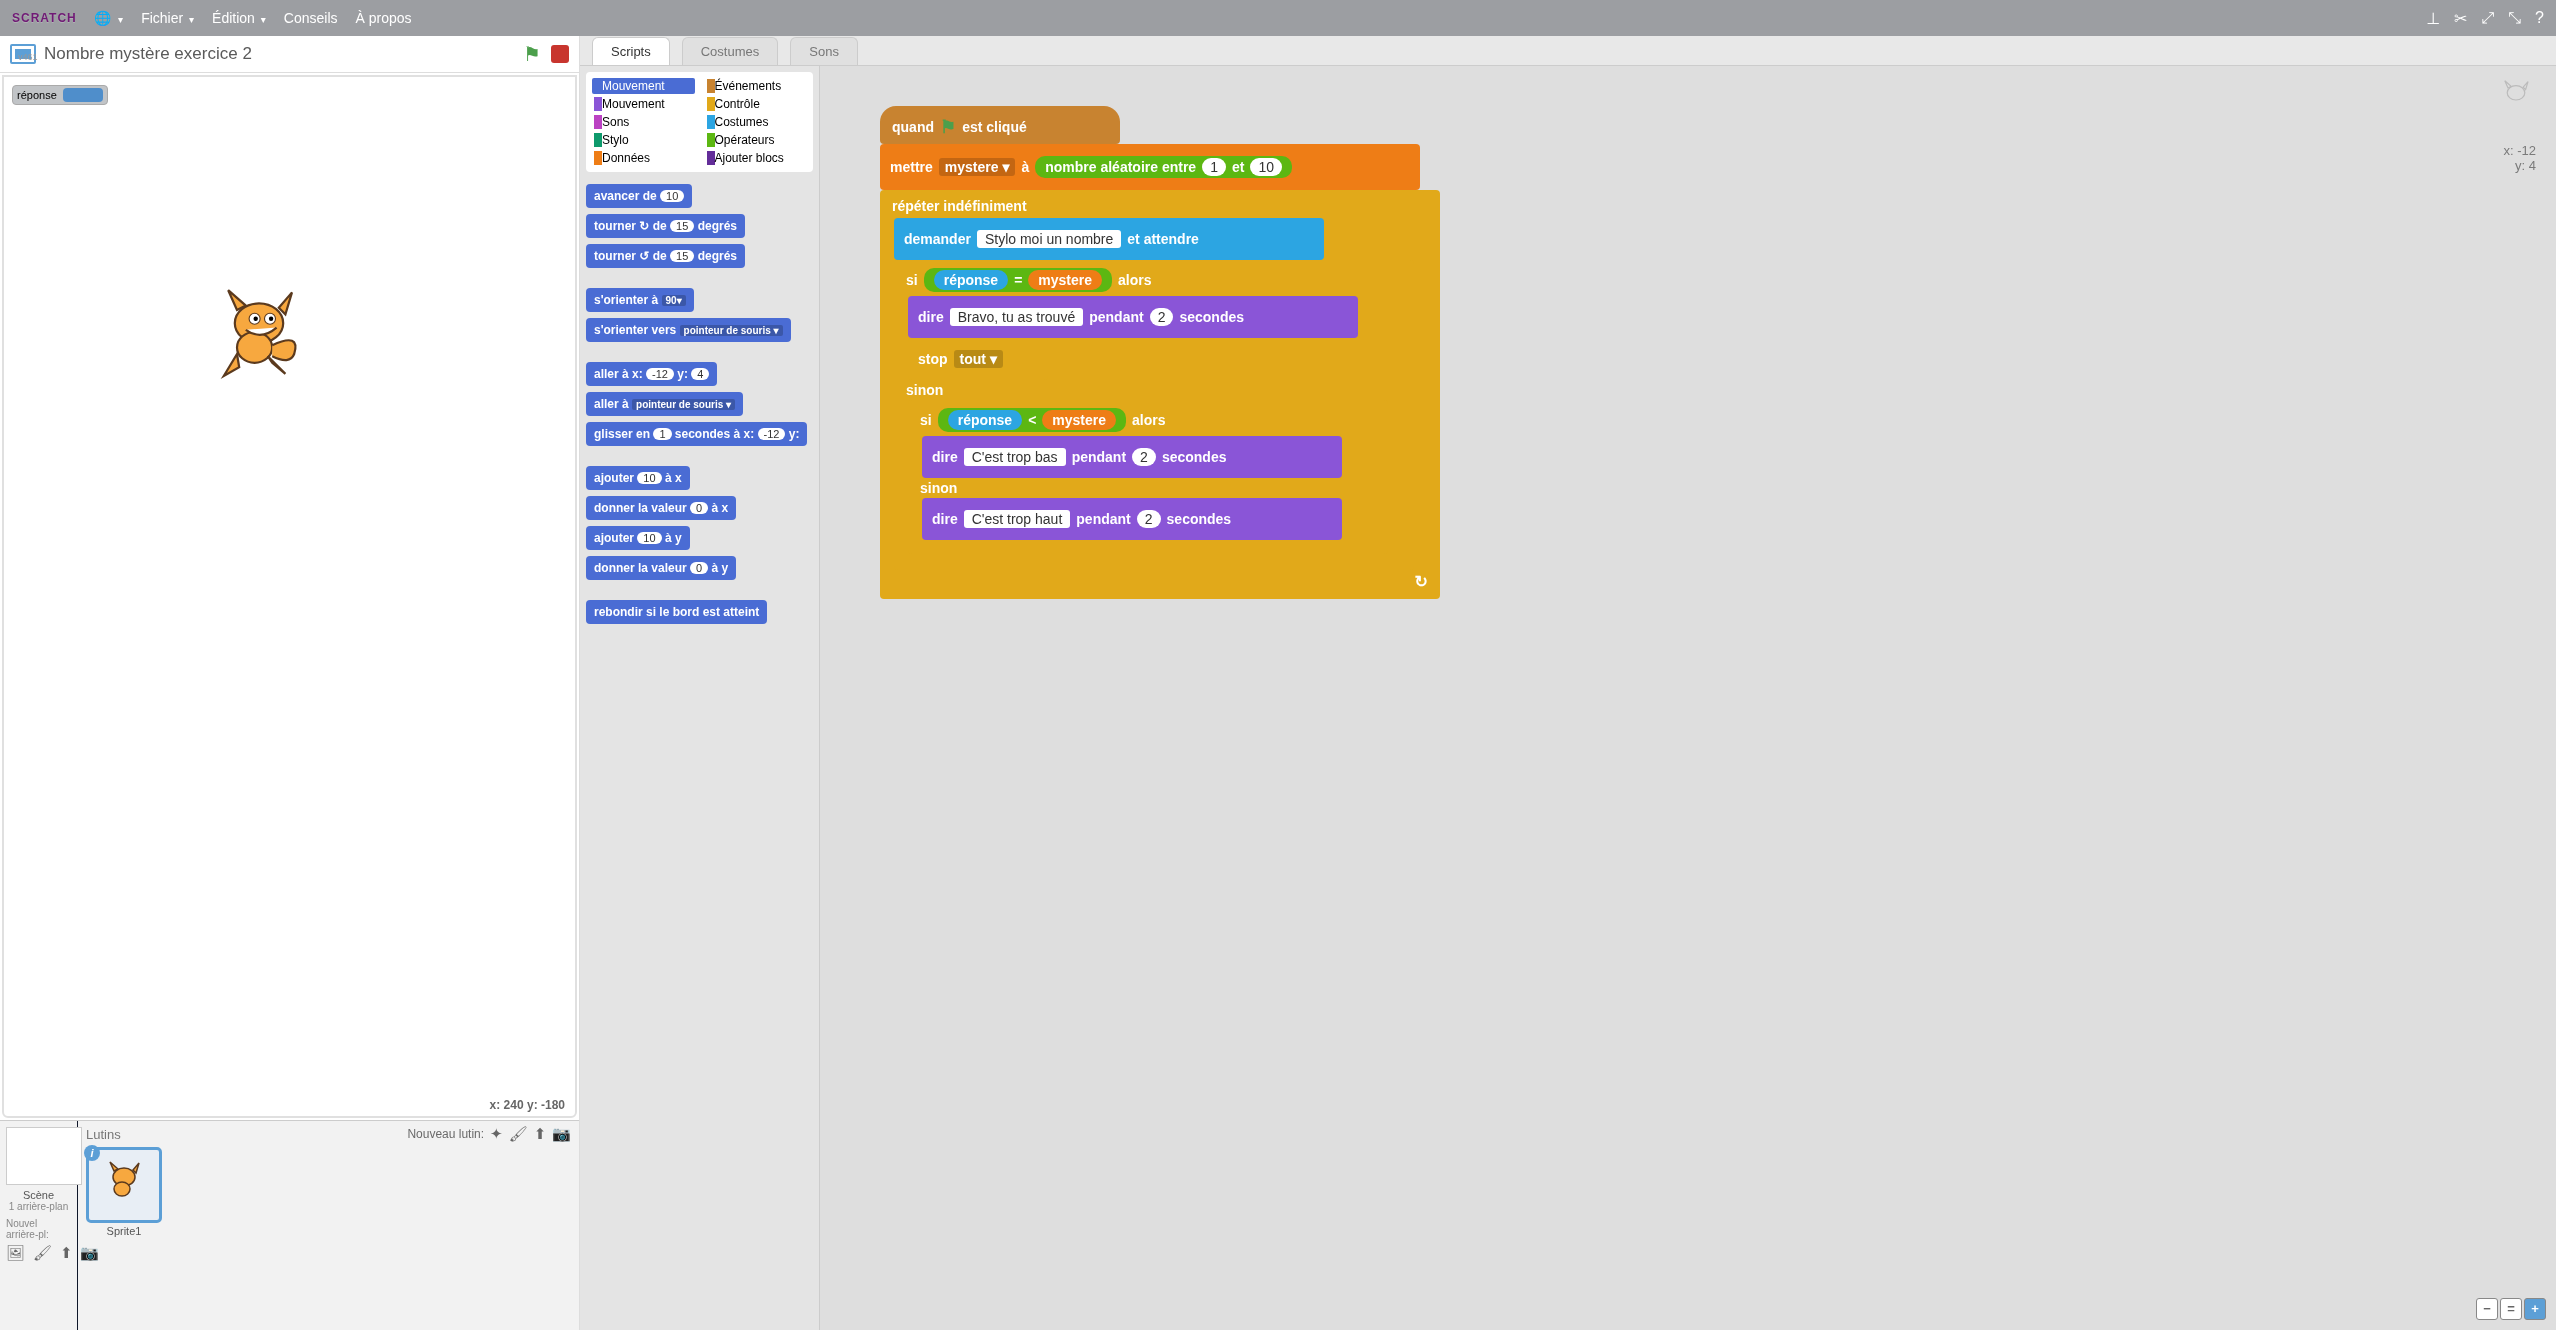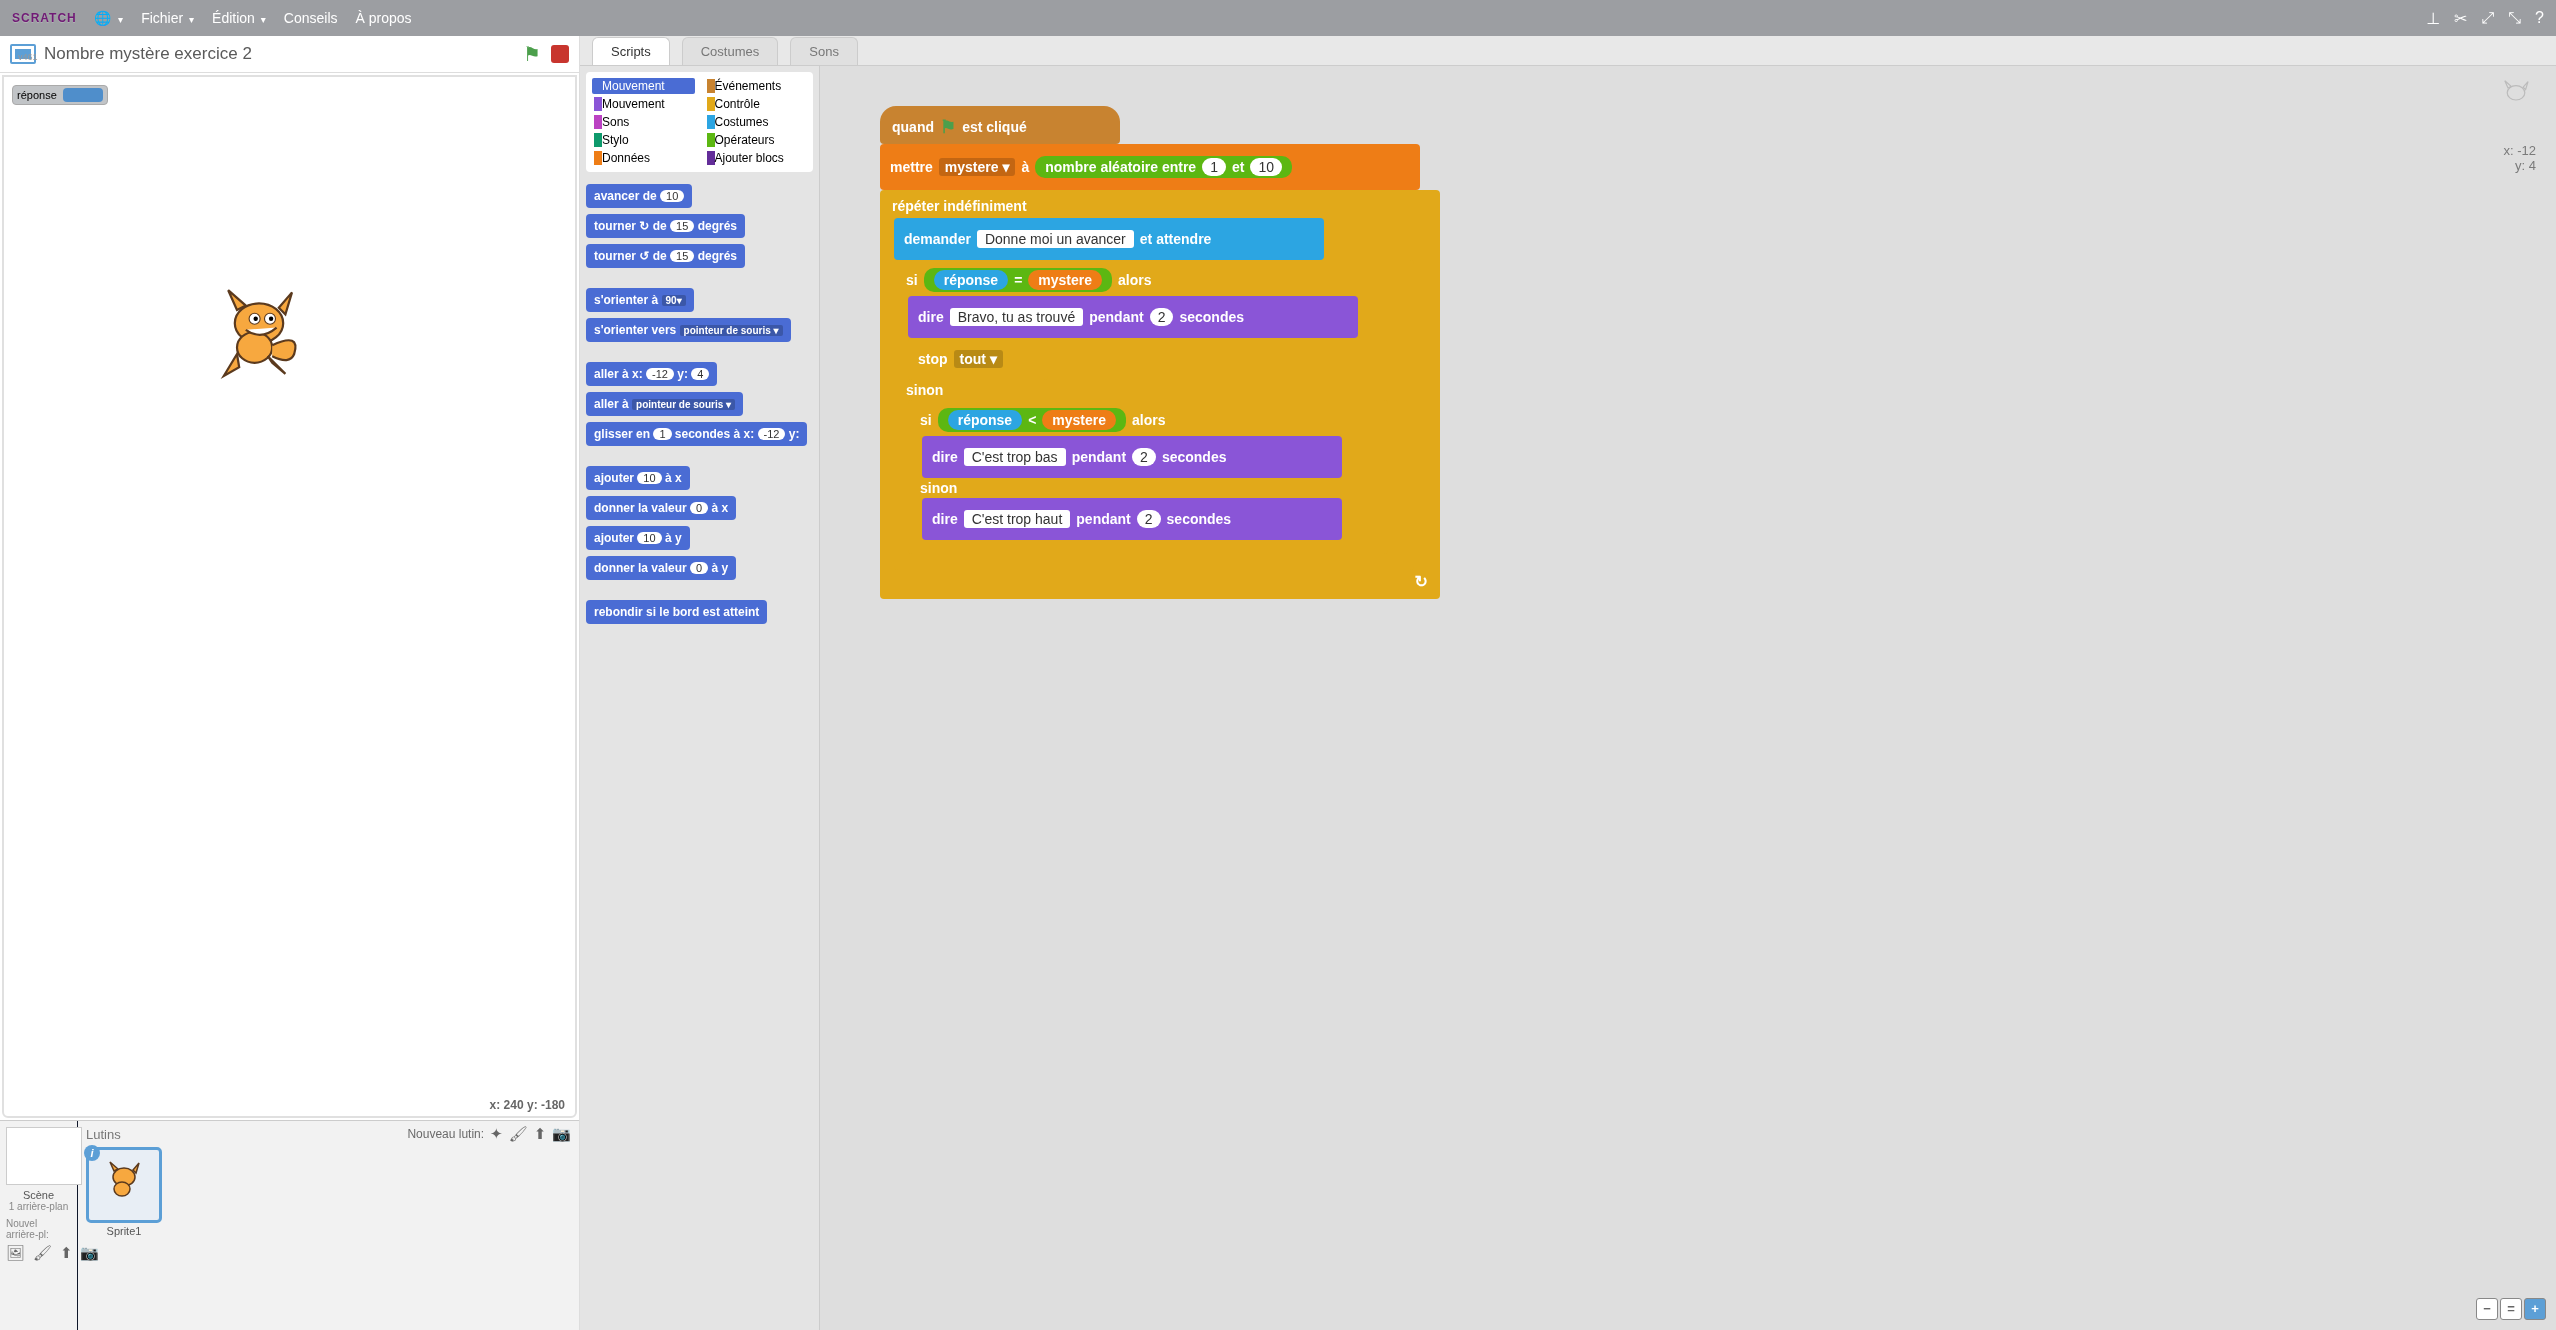--- a/index.html
+++ b/index.html
@@ -307,21 +307,21 @@
               <span class="arg-white arg-round">10</span>
             </span>
           </div>
 
           <div class="cwrap" style="width:560px">
             <div class="chead">répéter indéfiniment</div>
             <div class="cbody">
 
               <div class="block sensing row tight" style="width:430px">
                 <span>demander</span>
-                <span class="arg-white">Donne moi un avancer</span>
+                <span class="arg-white">Stylo moi un nombre</span>
                 <span>et attendre</span>
               </div>
 
               <div class="cwrap" style="width:520px">
                 <div class="chead row">
                   <span>si</span>
                   <span class="pill operators row">
                     <span class="pill sensing">réponse</span>
                     <span>=</span>
                     <span class="pill data">mystere</span>

